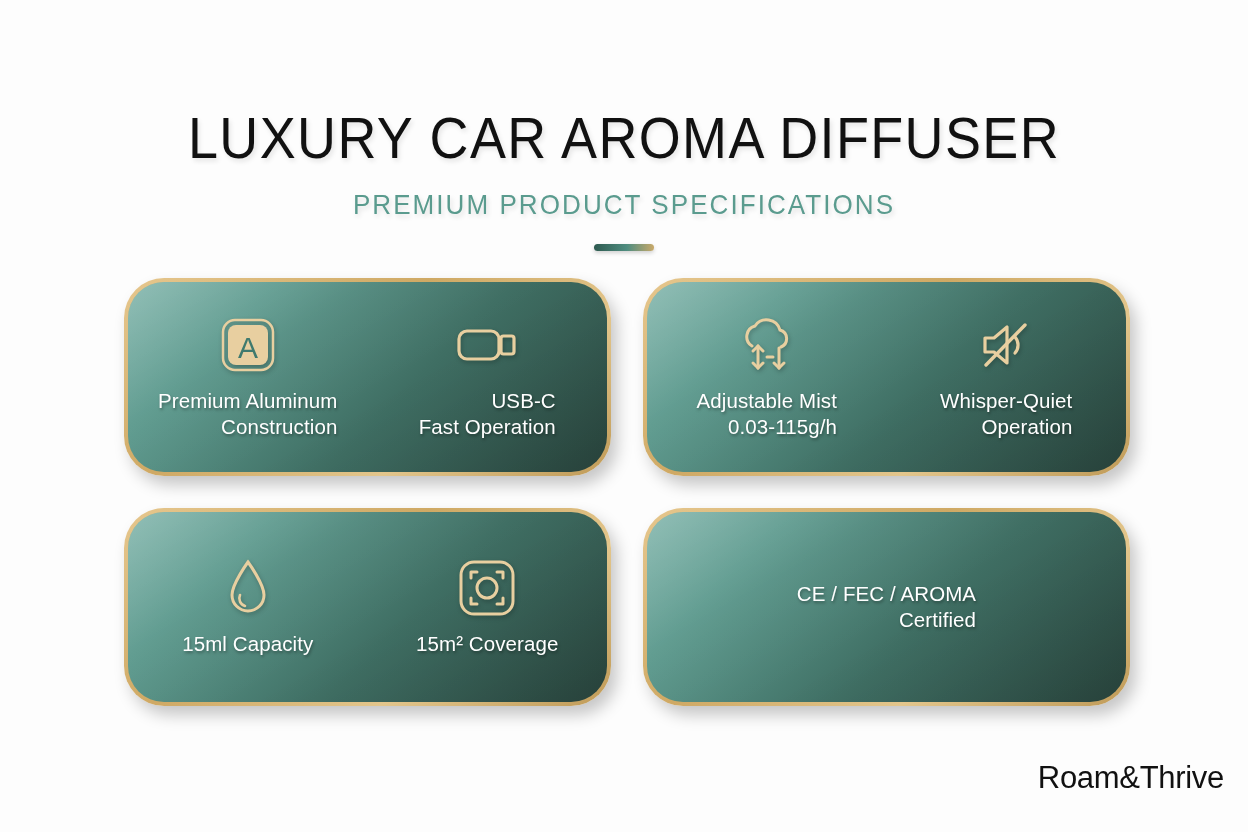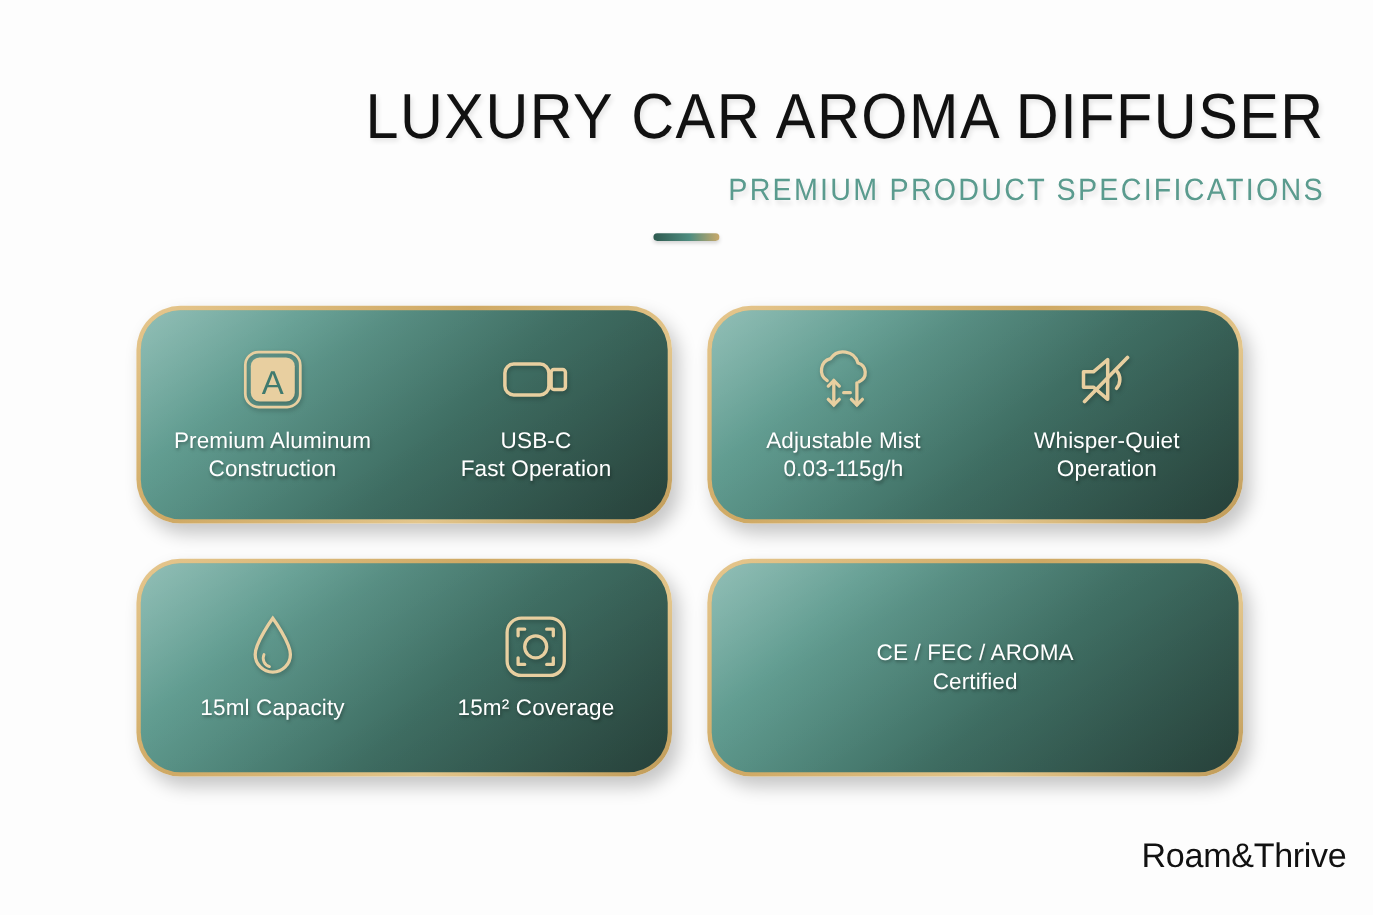--- a/index.html
+++ b/index.html
@@ -11,22 +11,22 @@
   }
 
   body {
     background: #fdfdfd;
     font-family: "Liberation Sans", sans-serif;
     position: relative;
   }
 
   
   .header {
-    text-align: right;
-    padding-top: 76px;
+    text-align: center;
+    padding-top: 108px;
   }
 
   .main-title {
     font-family: "Liberation Sans", sans-serif;
     font-size: 58px;
     font-weight: 400;
     letter-spacing: 1.5px;
     color: #111111;
     line-height: 1.05;
     transform: scaleX(0.93);
@@ -110,21 +110,21 @@
   .feature-icon {
     height: 62px;
     display: flex;
     align-items: center;
     justify-content: center;
     margin-bottom: 12px;
     filter: drop-shadow(1px 2px 2px rgba(0,0,0,0.25));
   }
 
   .feature-label {
-    text-align: center;
+    text-align: right;
     color: #ffffff;
     font-size: 20.5px;
     line-height: 1.28;
     letter-spacing: 0.1px;
     text-shadow: 1px 2px 3px rgba(0,0,0,0.35);
     white-space: pre-line;
   }
 
   
   .card-1 .feature:nth-child(1) .feature-label { font-size: 20.5px; }

